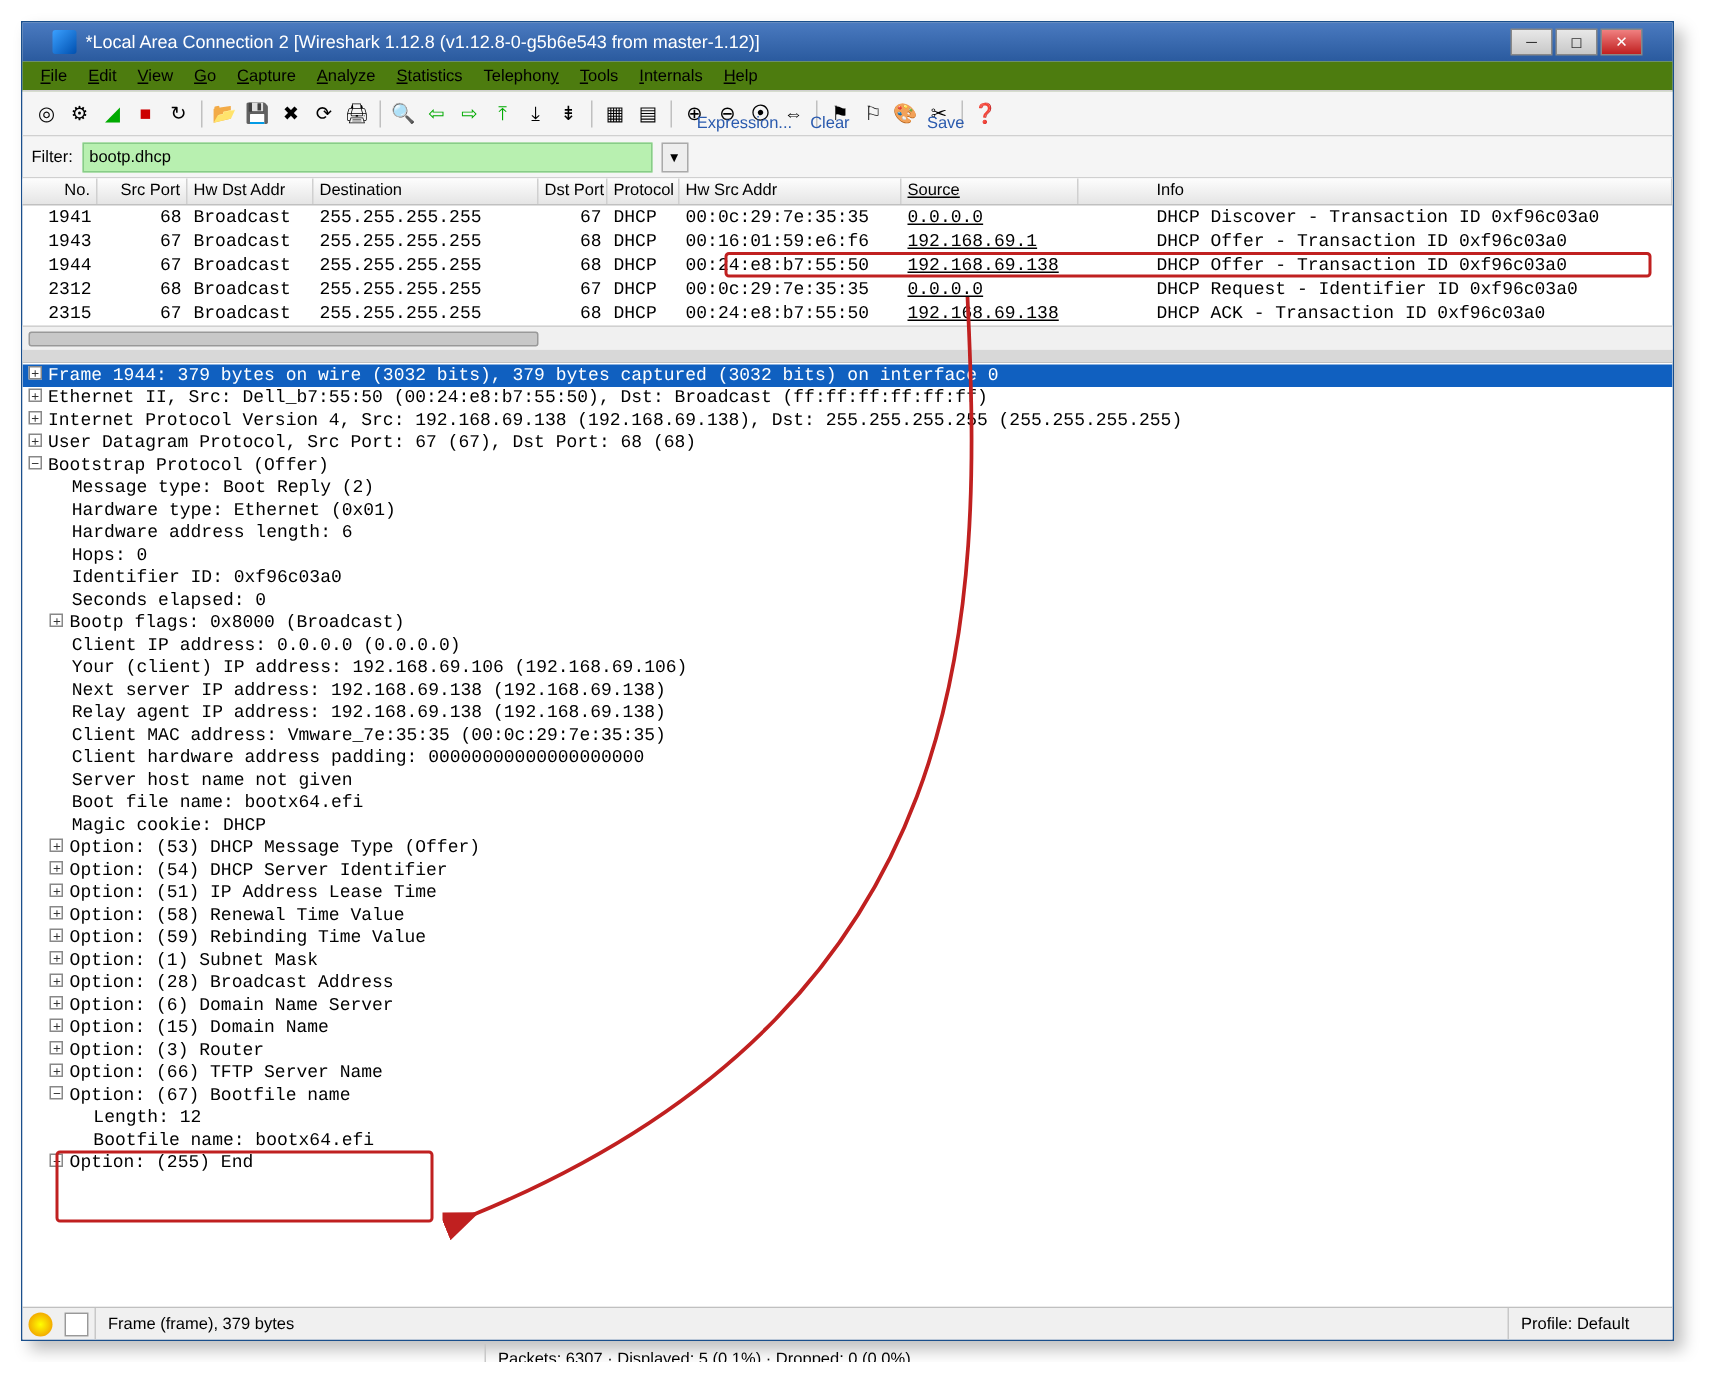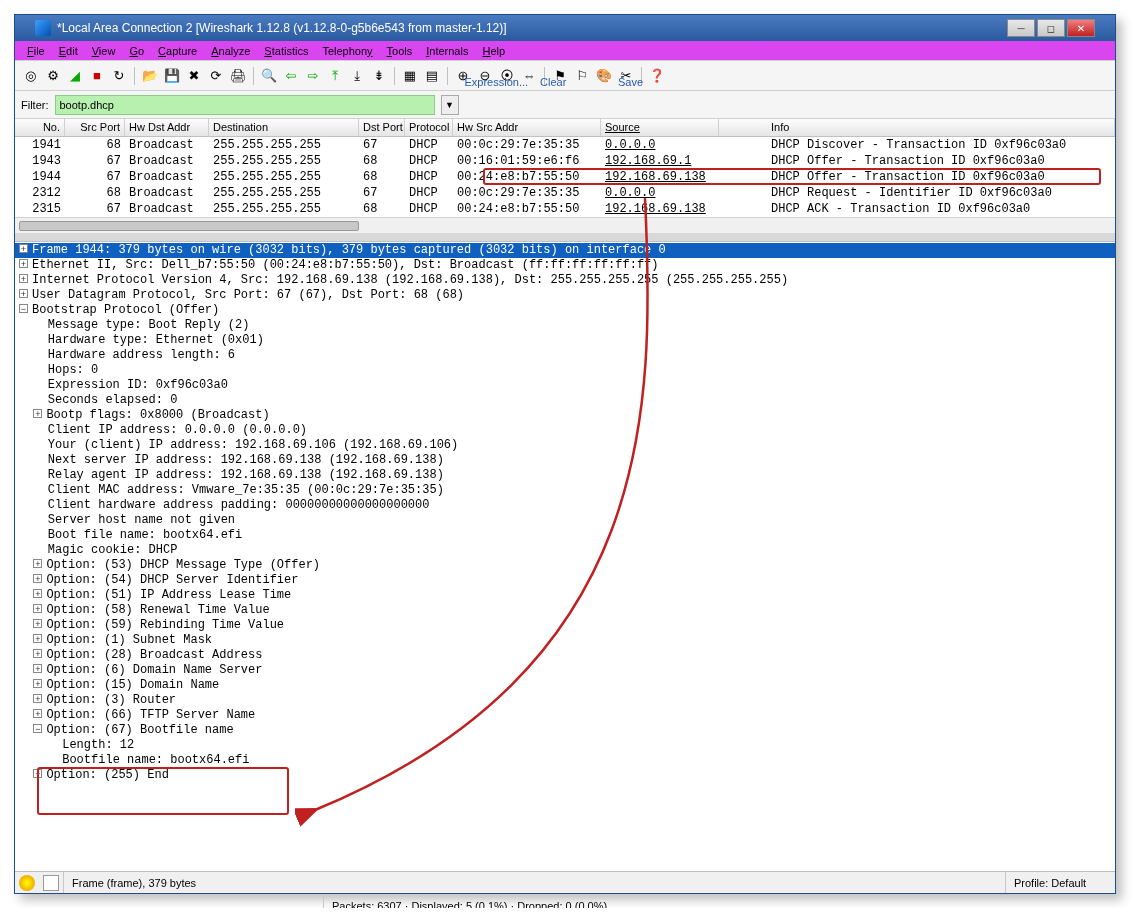--- a/index.html
+++ b/index.html
@@ -4,39 +4,39 @@
 <style>
 * { box-sizing: border-box; margin: 0; padding: 0; }
 body { font-family: Tahoma, "Segoe UI", sans-serif; font-size: 11px; background: #fff; }
 .window { width: 1102px; height: 880px; border: 1px solid #1a4f8c; background: #f0f0f0; display: flex; flex-direction: column; position: relative; margin: 14px; box-shadow: 6px 6px 10px rgba(0,0,0,0.25); }
 .titlebar { background: linear-gradient(#4a7ac0,#2a5a9e); height: 26px; display: flex; align-items: center; color: #fff; font-size: 12px; padding: 0 20px; }
 .titlebar .app-icon { width: 16px; height: 16px; background: linear-gradient(135deg,#3aa0ff,#0050b0); border-radius: 2px; margin-right: 6px; }
 .titlebar .title-text { flex: 1; white-space: nowrap; overflow: hidden; }
 .win-btns { display: flex; gap: 2px; }
 .win-btn { width: 28px; height: 18px; background: linear-gradient(#e8e8e8,#c8c8c8); border: 1px solid #888; display: flex; align-items: center; justify-content: center; font-size: 10px; color: #333; }
 .win-btn.close { background: linear-gradient(#f08080,#c02020); color: #fff; }
-.menubar { background: #d946ef; height: 20px; display: flex; align-items: center; padding: 0 6px; gap: 2px; font-size: 11px; border-bottom: 1px solid #d0d0d0; }
+.menubar { background: #4d7c0f; height: 20px; display: flex; align-items: center; padding: 0 6px; gap: 2px; font-size: 11px; border-bottom: 1px solid #d0d0d0; }
 .menu-item { padding: 2px 6px; cursor: default; }
 .menu-item u { text-decoration: underline; }
 .toolbar { background: #f5f5f5; height: 30px; display: flex; align-items: center; padding: 2px 6px; gap: 2px; border-bottom: 1px solid #d0d0d0; }
 .tb-btn { width: 20px; height: 20px; display: flex; align-items: center; justify-content: center; font-size: 13px; }
 .tb-sep { width: 1px; height: 18px; background: #c0c0c0; margin: 0 3px; }
 .filterbar { background: #f5f5f5; height: 28px; display: flex; align-items: center; padding: 2px 6px; gap: 6px; border-bottom: 1px solid #d0d0d0; }
 .filterbar label { font-size: 11px; }
 .filter-input { flex: 0 0 380px; background: #b8f0b0; border: 1px solid #8c8; padding: 3px 4px; font-size: 11px; height: 20px; }
 .filter-dd { width: 18px; height: 20px; border: 1px solid #aaa; background: #eee; display: flex; align-items: center; justify-content: center; font-size: 9px; }
 .filter-links { display: flex; gap: 12px; font-size: 11px; }
 .filter-links span { color: #2a5aae; cursor: pointer; }
 .filter-links .disabled { color: #999; margin-top: 45px; }
 .packet-list { background: #fff; font-family: "Courier New", monospace; font-size: 12px; border-bottom: 8px solid #d8d8d8; position: relative; }
 .pl-header { display: flex; background: linear-gradient(#fdfdfd,#e5e5e5); border-bottom: 1px solid #c0c0c0; font-family: Tahoma, sans-serif; font-size: 11px; height: 18px; }
 .pl-header div { padding: 2px 4px; border-right: 1px solid #d0d0d0; overflow: hidden; white-space: nowrap; }
 .pl-row { display: flex; height: 16px; white-space: nowrap; }
 .pl-row div { padding: 1px 4px; overflow: hidden; }
-.c-no{width:50px;text-align:right;} .c-sp{width:60px;text-align:right;} .c-hd{width:84px;} .c-dst{width:150px;} .c-dp{width:46px;text-align:left;} .c-pr{width:48px;} .c-hs{width:148px;} .c-src{width:118px;text-decoration:underline;} .c-in{flex:1;margin-left:48px;}
+.c-no{width:50px;text-align:right;} .c-sp{width:60px;text-align:right;} .c-hd{width:84px;} .c-dst{width:150px;} .c-dp{width:46px;text-align:right;} .c-pr{width:48px;} .c-hs{width:148px;} .c-src{width:118px;text-decoration:underline;} .c-in{flex:1;margin-left:48px;}
 .hl-red { position: absolute; border: 2px solid #c02020; border-radius: 3px; pointer-events: none; }
 .scroll-h { height: 16px; background: #f0f0f0; border-top: 1px solid #d0d0d0; display: flex; align-items: center; padding: 0 4px; }
 .scroll-h .thumb { width: 340px; height: 10px; background: #c8c8c8; border: 1px solid #999; border-radius: 2px; }
 .detail-pane { background: #fff; font-family: "Courier New", monospace; font-size: 12px; flex: 1; overflow: hidden; padding: 1px 0; border-top: 1px solid #c0c0c0; }
 .detail-line { white-space: pre; line-height: 15px; padding: 0 4px; }
 .detail-line.sel { background: #1060c0; color: #fff; }
 .expander { display: inline-block; width: 9px; height: 9px; border: 1px solid #888; text-align: center; line-height: 8px; font-size: 9px; font-family: sans-serif; margin-right: 4px; vertical-align: 1px; color: #333; background: #fff; }
 .statusbar { height: 22px; background: #f0f0f0; border-top: 1px solid #c0c0c0; display: flex; align-items: center; font-size: 11px; }
 .statusbar .sb-icon { width: 16px; height: 16px; margin: 0 4px; }
 .statusbar .sb-part { padding: 0 8px; border-left: 1px solid #c8c8c8; height: 100%; display: flex; align-items: center; }
@@ -199,21 +199,21 @@
     <div class="detail-line sel"><span class="expander">+</span><span>Frame 1944: 379 bytes on wire (3032 bits), 379 bytes captured (3032 bits) on interface 0</span></div>
     <div class="detail-line"><span class="expander">+</span><span>Ethernet II, Src: Dell_b7:55:50 (00:24:e8:b7:55:50), Dst: Broadcast (ff:ff:ff:ff:ff:ff)</span></div>
     <div class="detail-line"><span class="expander">+</span><span>Internet Protocol Version 4, Src: 192.168.69.138 (192.168.69.138), Dst: 255.255.255.255 (255.255.255.255)</span></div>
     <div class="detail-line"><span class="expander">+</span><span>User Datagram Protocol, Src Port: 67 (67), Dst Port: 68 (68)</span></div>
     <div class="detail-line"><span class="expander">−</span><span>Bootstrap Protocol (Offer)</span></div>
     <div id="detail-fields">
         <div class="detail-line">    Message type: Boot Reply (2)</div>
         <div class="detail-line">    Hardware type: Ethernet (0x01)</div>
         <div class="detail-line">    Hardware address length: 6</div>
         <div class="detail-line">    Hops: 0</div>
-        <div class="detail-line">    Expression ID: 0xf96c03a0</div>
+        <div class="detail-line">    Identifier ID: 0xf96c03a0</div>
         <div class="detail-line">    Seconds elapsed: 0</div>
       </div>
     <div class="detail-line">  <span class="expander">+</span><span>Bootp flags: 0x8000 (Broadcast)</span></div>
     <div id="detail-fields2">
         <div class="detail-line">    Client IP address: 0.0.0.0 (0.0.0.0)</div>
         <div class="detail-line">    Your (client) IP address: 192.168.69.106 (192.168.69.106)</div>
         <div class="detail-line">    Next server IP address: 192.168.69.138 (192.168.69.138)</div>
         <div class="detail-line">    Relay agent IP address: 192.168.69.138 (192.168.69.138)</div>
         <div class="detail-line">    Client MAC address: Vmware_7e:35:35 (00:0c:29:7e:35:35)</div>
         <div class="detail-line">    Client hardware address padding: 00000000000000000000</div>

